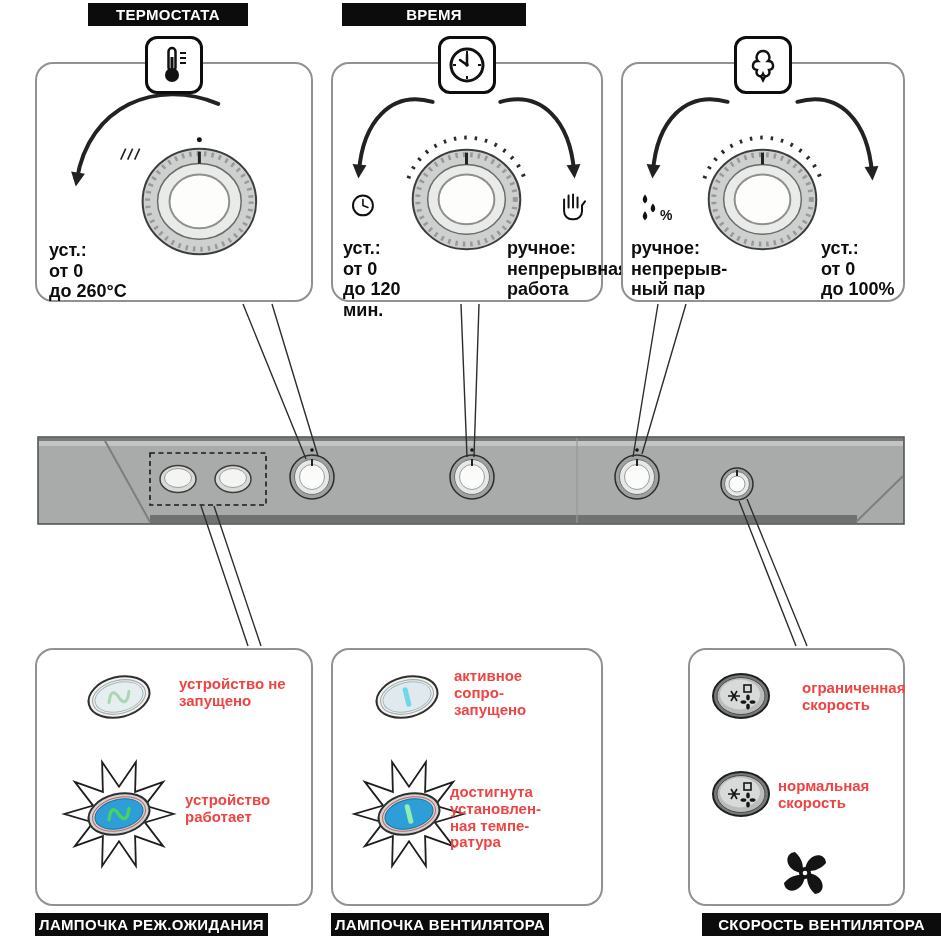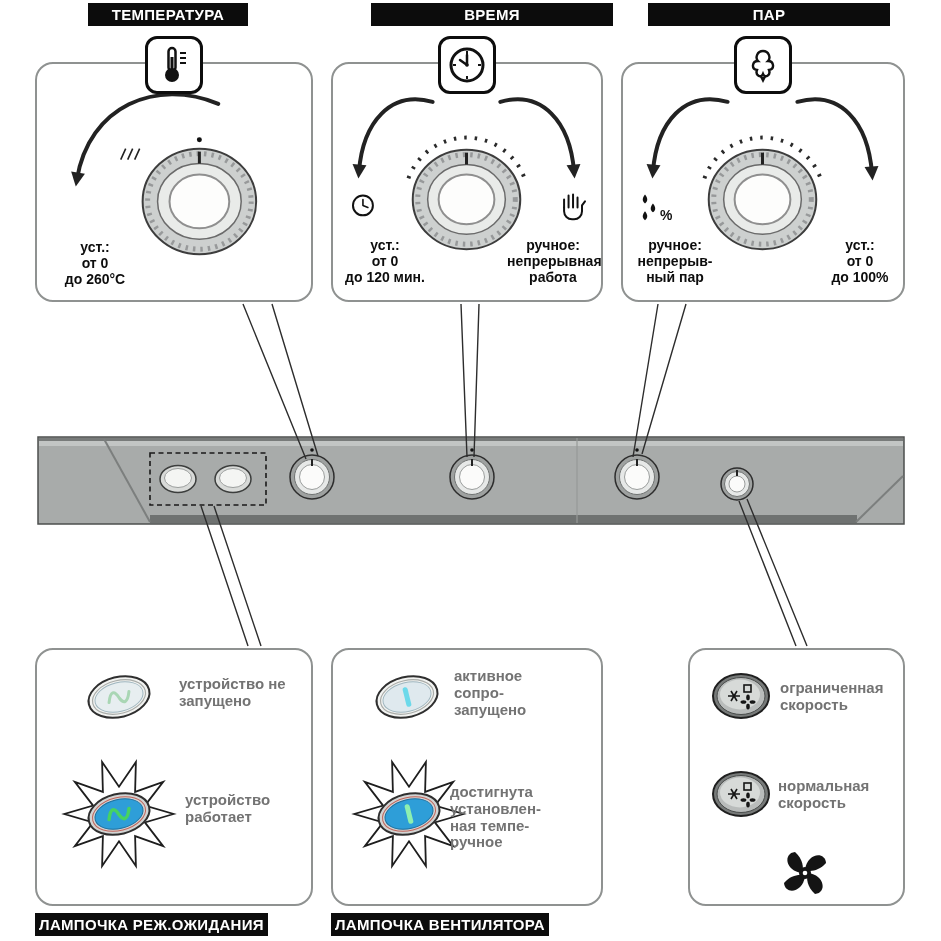--- a/index.html
+++ b/index.html
@@ -16,25 +16,25 @@
     border-radius:18px; z-index:2;
   }
   .panel > svg.inner { position:absolute; left:0; top:0; }
   .icon-box {
     position:absolute; top:-28px; left:50%; transform:translateX(-50%);
     width:58px; height:58px; background:#fff; border:3.5px solid #0d0d0d;
     border-radius:12px; display:flex; align-items:center; justify-content:center;
     z-index:3;
   }
   .plabel {
-    position:absolute; font-size:14px; font-weight:bold; color:#0d0d0d;
-    white-space:pre-line; text-align:center; line-height:1.14; z-index:4;
+    position:absolute; font-size:18px; font-weight:bold; color:#0d0d0d;
+    white-space:pre-line; text-align:left; line-height:1.14; z-index:4;
   }
   .llabel {
-    position:absolute; font-size:15px; font-weight:bold; color:#737373;
+    position:absolute; font-size:15px; font-weight:bold; color:#ef4444;
     white-space:pre-line; text-align:left; line-height:1.12; z-index:4;
   }
   .abs { position:absolute; }
 </style>
 </head>
 <body>
 
 <div class="canvas">
 
   <svg class="layer" width="941" height="941" viewBox="0 0 941 941">
@@ -90,23 +90,22 @@
 
     <g stroke="#2d2d2d" stroke-width="1.4" fill="none">
       <path d="M243,304 L306,459 M272,304 L318,456"></path>
       <path d="M461,304 L467,457 M479,304 L474,457"></path>
       <path d="M658,304 L633,457 M686,304 L642,454"></path>
       <path d="M201,506 L248,646 M214,506 L261,646"></path>
       <path d="M739,501 L796,646 M747,499 L807,646"></path>
     </g>
   </svg>
 
-  <div class="bar" style="left:88px;top:3px;width:160px">ТЕМПЕРАТУРА</div>
-  <div class="bar" style="left:371px;top:3px;width:242px">ВРЕМЯ</div>
-  <div class="bar" style="left:648px;top:3px;width:242px">ПАР</div>
+  <div class="bar" style="left:88px;top:3px;width:160px">ТЕРМОСТАТА</div>
+  <div class="bar" style="left:342px;top:3px;width:184px">ВРЕМЯ</div>
 
   <section class="panel" style="left:35px;top:62px;width:278px;height:240px">
     <div class="icon-box">
       <svg width="44" height="44" viewBox="0 0 44 44">
         <rect x="16.5" y="5" width="7" height="23" rx="3.5" fill="#fff" stroke="#111" stroke-width="2.5"></rect>
         <line x1="20" y1="14" x2="20" y2="27" stroke="#111" stroke-width="3"></line>
         <circle cx="20" cy="32" r="7" fill="#111"></circle>
         <path d="M28,10 h6 M28,15 h6 M28,20 h6" stroke="#111" stroke-width="2"></path>
       </svg>
     </div>
@@ -255,21 +254,21 @@
       <g transform="translate(80,64) rotate(-14)">
         <ellipse rx="31" ry="20" fill="#d2d4d3" stroke="#2f2f2f" stroke-width="2"></ellipse>
         <ellipse rx="27" ry="16.5" fill="none" stroke="#c0645a" stroke-width="1"></ellipse>
         <ellipse rx="24.5" ry="14.5" fill="#2e9ed8" stroke="#1d6f9e" stroke-width="1"></ellipse>
         <rect x="-2.5" y="-10" width="5" height="20" rx="2.5" fill="#8df0b0"></rect>
       </g>
     </svg>
     <div class="llabel" style="left:117px;top:134px;width:130px">достигнута
 установлен-
 ная темпе-
-ручное</div>
+ратура</div>
   </section>
 
   <section class="panel" style="left:688px;top:648px;width:217px;height:258px">
     <svg class="abs" style="left:12px;top:14px" width="78" height="64" viewBox="0 0 78 64">
       <g transform="translate(39,32)">
         <ellipse rx="28" ry="22" fill="#777a79" stroke="#1f1f1f" stroke-width="2"></ellipse>
         <ellipse rx="24" ry="18.5" fill="#b9bcbb" stroke="#4a4d4c" stroke-width="1"></ellipse>
         <ellipse cx="-1" cy="-1.5" rx="20" ry="15" fill="#d7dad8"></ellipse>
         <g stroke="#161616" stroke-width="1.6" fill="none">
           <path d="M-13,0 H-1 M-10,-5 L-4,5 M-10,5 L-4,-5"></path>
@@ -277,21 +276,21 @@
         <rect x="3" y="-11" width="7" height="7" fill="none" stroke="#161616" stroke-width="1.6"></rect>
         <g transform="translate(7,6)" fill="#161616">
           <ellipse cx="0" cy="-4.5" rx="1.8" ry="3"></ellipse>
           <ellipse cx="4.5" cy="0" rx="3" ry="1.8"></ellipse>
           <ellipse cx="0" cy="4.5" rx="1.8" ry="3"></ellipse>
           <ellipse cx="-4.5" cy="0" rx="3" ry="1.8"></ellipse>
           <circle r="1.5" fill="#d7dad8"></circle>
         </g>
       </g>
     </svg>
-    <div class="llabel" style="left:90px;top:30px;width:114px">ограниченная
+    <div class="llabel" style="left:112px;top:30px;width:114px">ограниченная
 скорость</div>
 
     <svg class="abs" style="left:12px;top:112px" width="78" height="64" viewBox="0 0 78 64">
       <g transform="translate(39,32)">
         <ellipse rx="28" ry="22" fill="#777a79" stroke="#1f1f1f" stroke-width="2"></ellipse>
         <ellipse rx="24" ry="18.5" fill="#b9bcbb" stroke="#4a4d4c" stroke-width="1"></ellipse>
         <ellipse cx="-1" cy="-1.5" rx="20" ry="15" fill="#d7dad8"></ellipse>
         <g stroke="#161616" stroke-width="1.6" fill="none">
           <path d="M-13,0 H-1 M-10,-5 L-4,5 M-10,5 L-4,-5"></path>
         </g>
@@ -317,14 +316,15 @@
           <path d="M0,-3 C2,-20 20,-22 21,-10 C14,-2 5,-1 0,-3 Z" transform="rotate(270)"></path>
         </g>
         <circle r="6" fill="#141414"></circle>
         <circle r="2.3" fill="#fff"></circle>
       </g>
     </svg>
   </section>
 
   <div class="bar" style="left:35px;top:913px;width:233px">ЛАМПОЧКА РЕЖ.ОЖИДАНИЯ</div>
   <div class="bar" style="left:331px;top:913px;width:218px">ЛАМПОЧКА ВЕНТИЛЯТОРА</div>
+  <div class="bar" style="left:702px;top:913px;width:239px">СКОРОСТЬ ВЕНТИЛЯТОРА</div>
 
 </div>
 
 </body></html>

